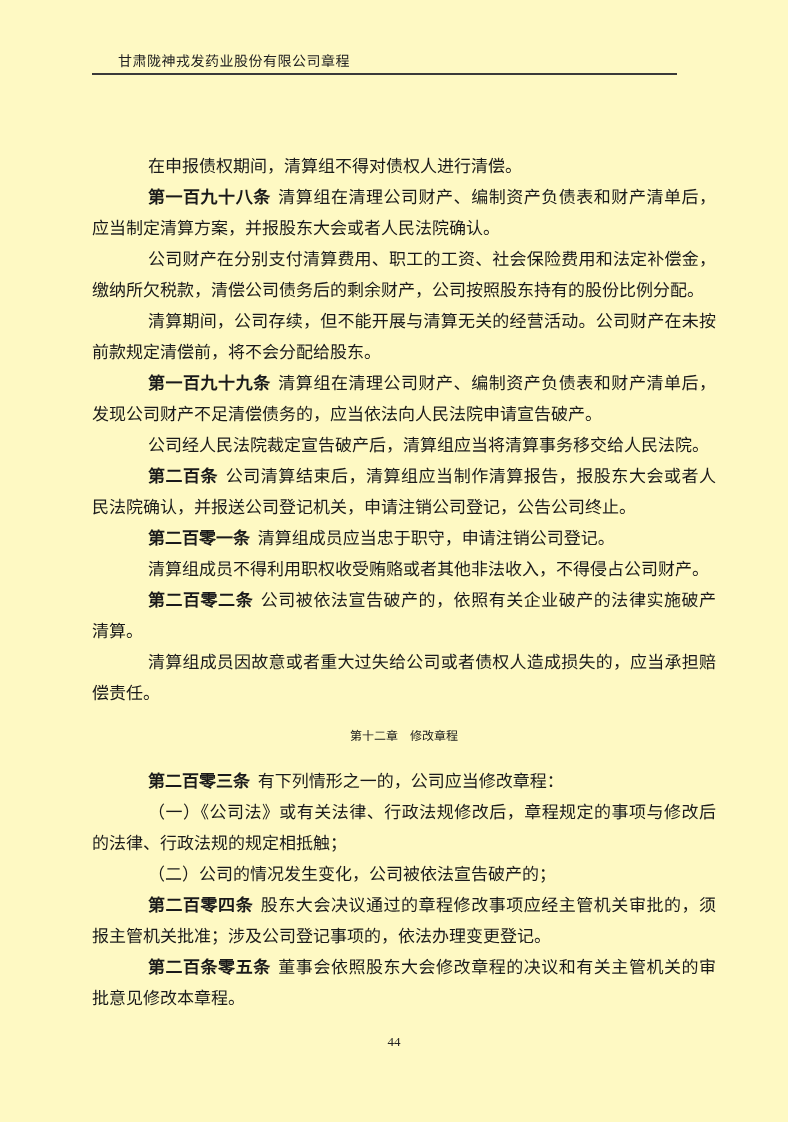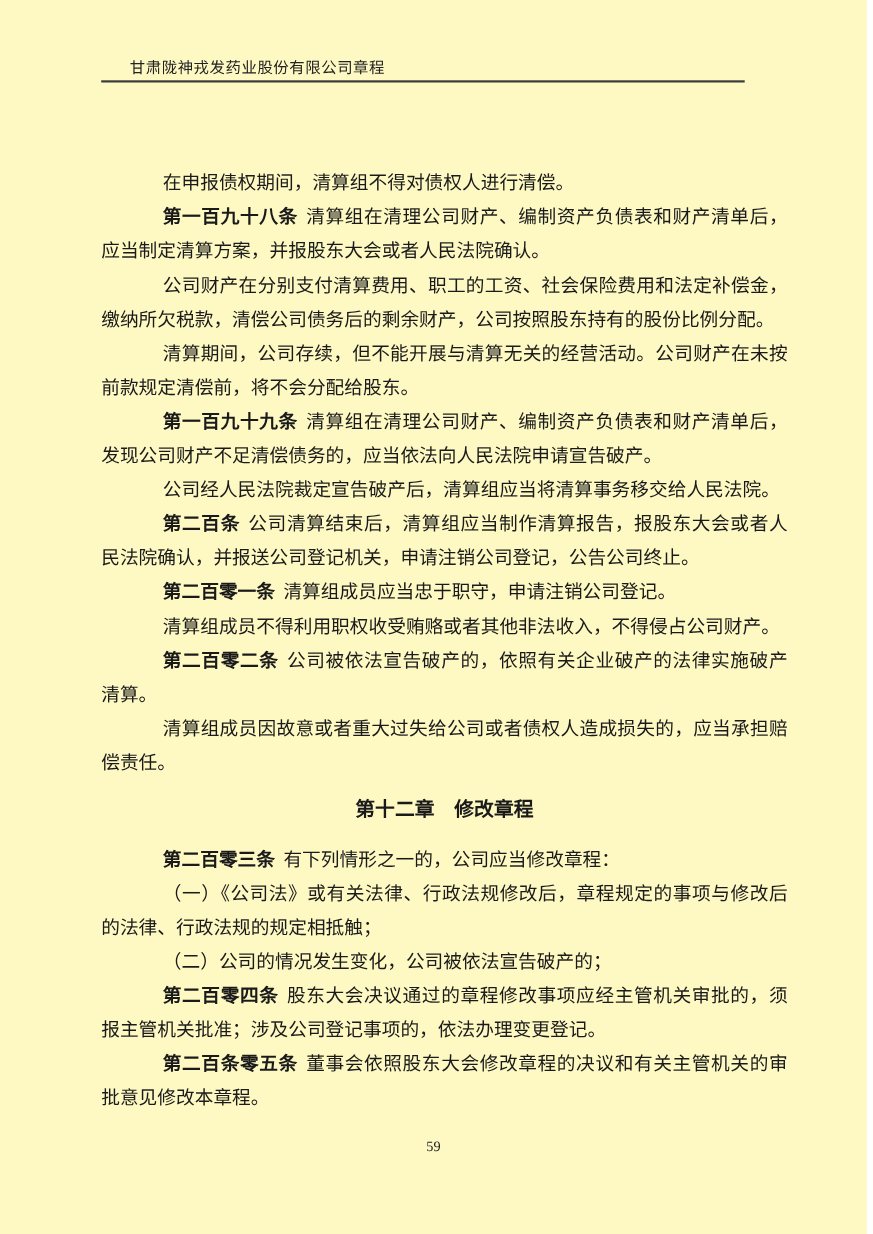--- a/index.html
+++ b/index.html
@@ -44,22 +44,22 @@
   .para {
     text-indent: 56px;
   }
   .lead {
     font-weight: bold;
     margin-right: 0.45em;
   }
   .chapter-heading {
     text-indent: 0;
     text-align: center;
-    font-weight: bold;
-    font-size: 18px;
+    font-weight: normal;
+    font-size: 12px;
     line-height: 31px;
     margin: 12px 0 14px 0;
   }
   .page-footer {
     position: absolute;
     left: 0;
     top: 1034px;
     width: 100%;
     text-align: center;
     font-size: 13px;
@@ -86,14 +86,14 @@
       <p class="para"><b class="lead">第二百零二条</b><span>公司被依法宣告破产的，依照有关企业破产的法律实施破产清算。</span></p>
       <p class="para"><span>清算组成员因故意或者重大过失给公司或者债权人造成损失的，应当承担赔偿责任。</span></p>
       <p class="chapter-heading"><span>第十二章　修改章程</span></p>
       <p class="para"><b class="lead">第二百零三条</b><span>有下列情形之一的，公司应当修改章程：</span></p>
       <p class="para"><span>（一）《公司法》或有关法律、行政法规修改后，章程规定的事项与修改后的法律、行政法规的规定相抵触；</span></p>
       <p class="para"><span>（二）公司的情况发生变化，公司被依法宣告破产的；</span></p>
       <p class="para"><b class="lead">第二百零四条</b><span>股东大会决议通过的章程修改事项应经主管机关审批的，须报主管机关批准；涉及公司登记事项的，依法办理变更登记。</span></p>
       <p class="para"><b class="lead">第二百条零五条</b><span>董事会依照股东大会修改章程的决议和有关主管机关的审批意见修改本章程。</span></p>
     </div>
 
-  <div class="page-footer">59</div>
+  <div class="page-footer">44</div>
 </div>
 
 </body></html>

